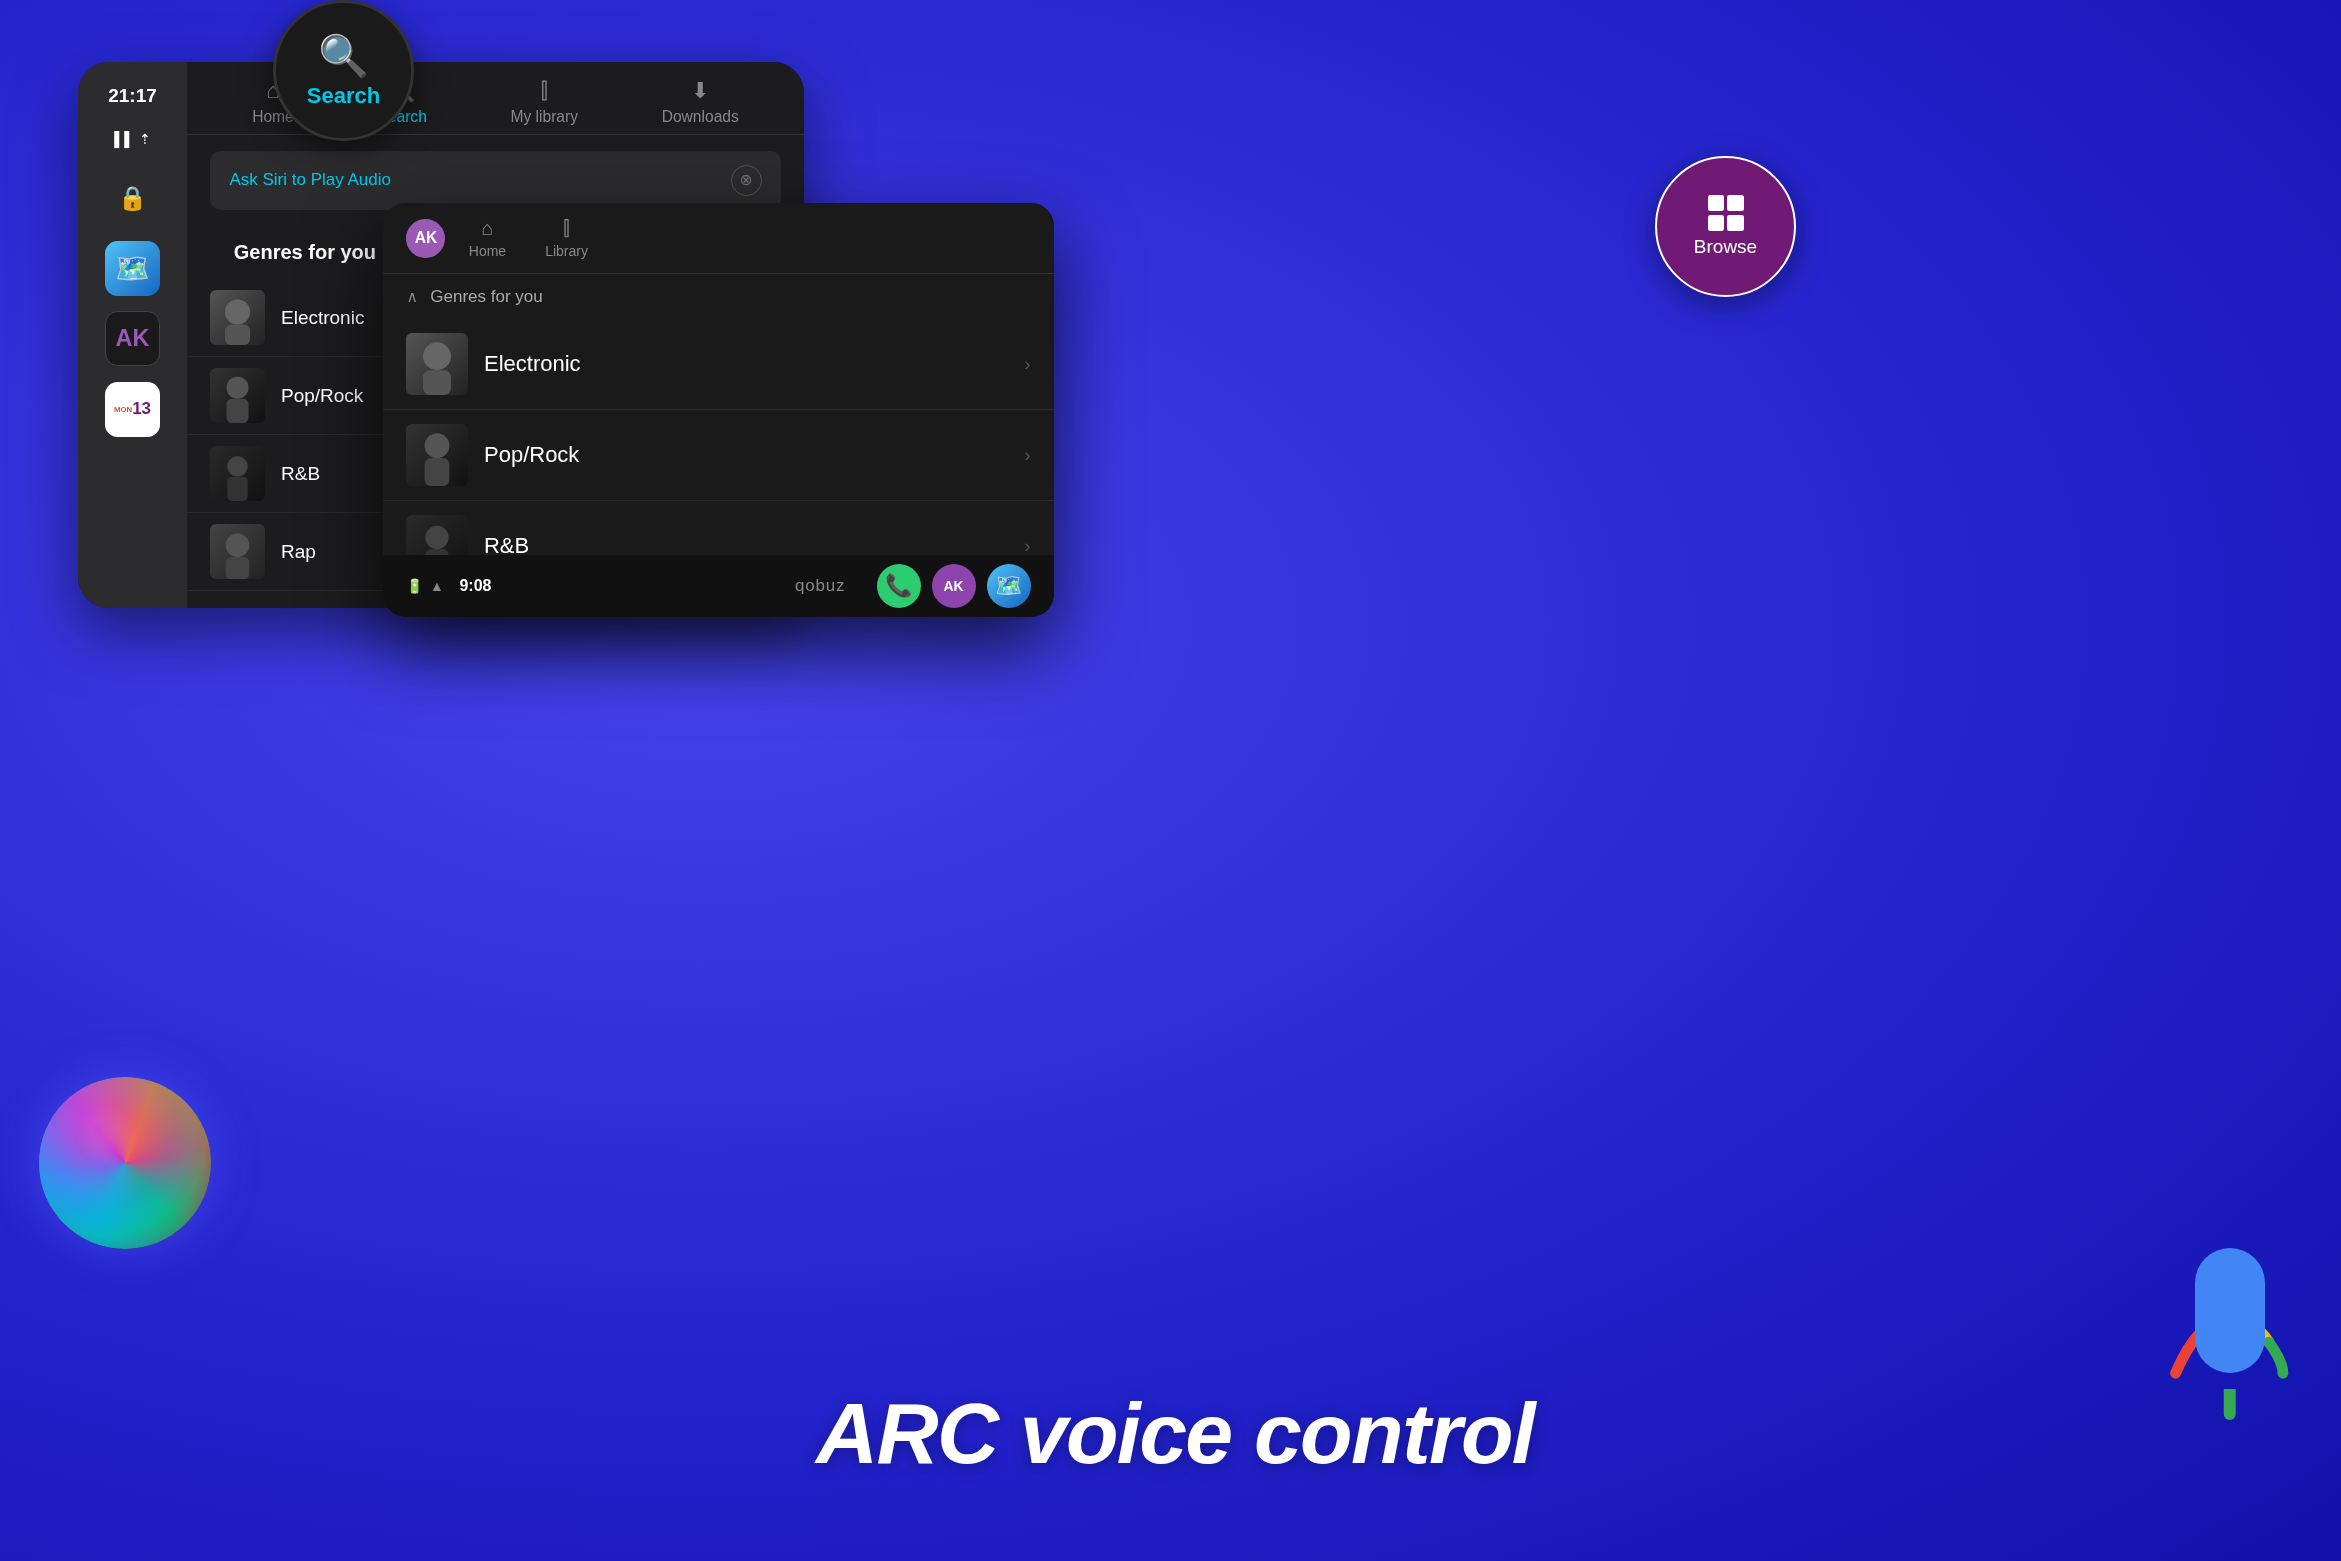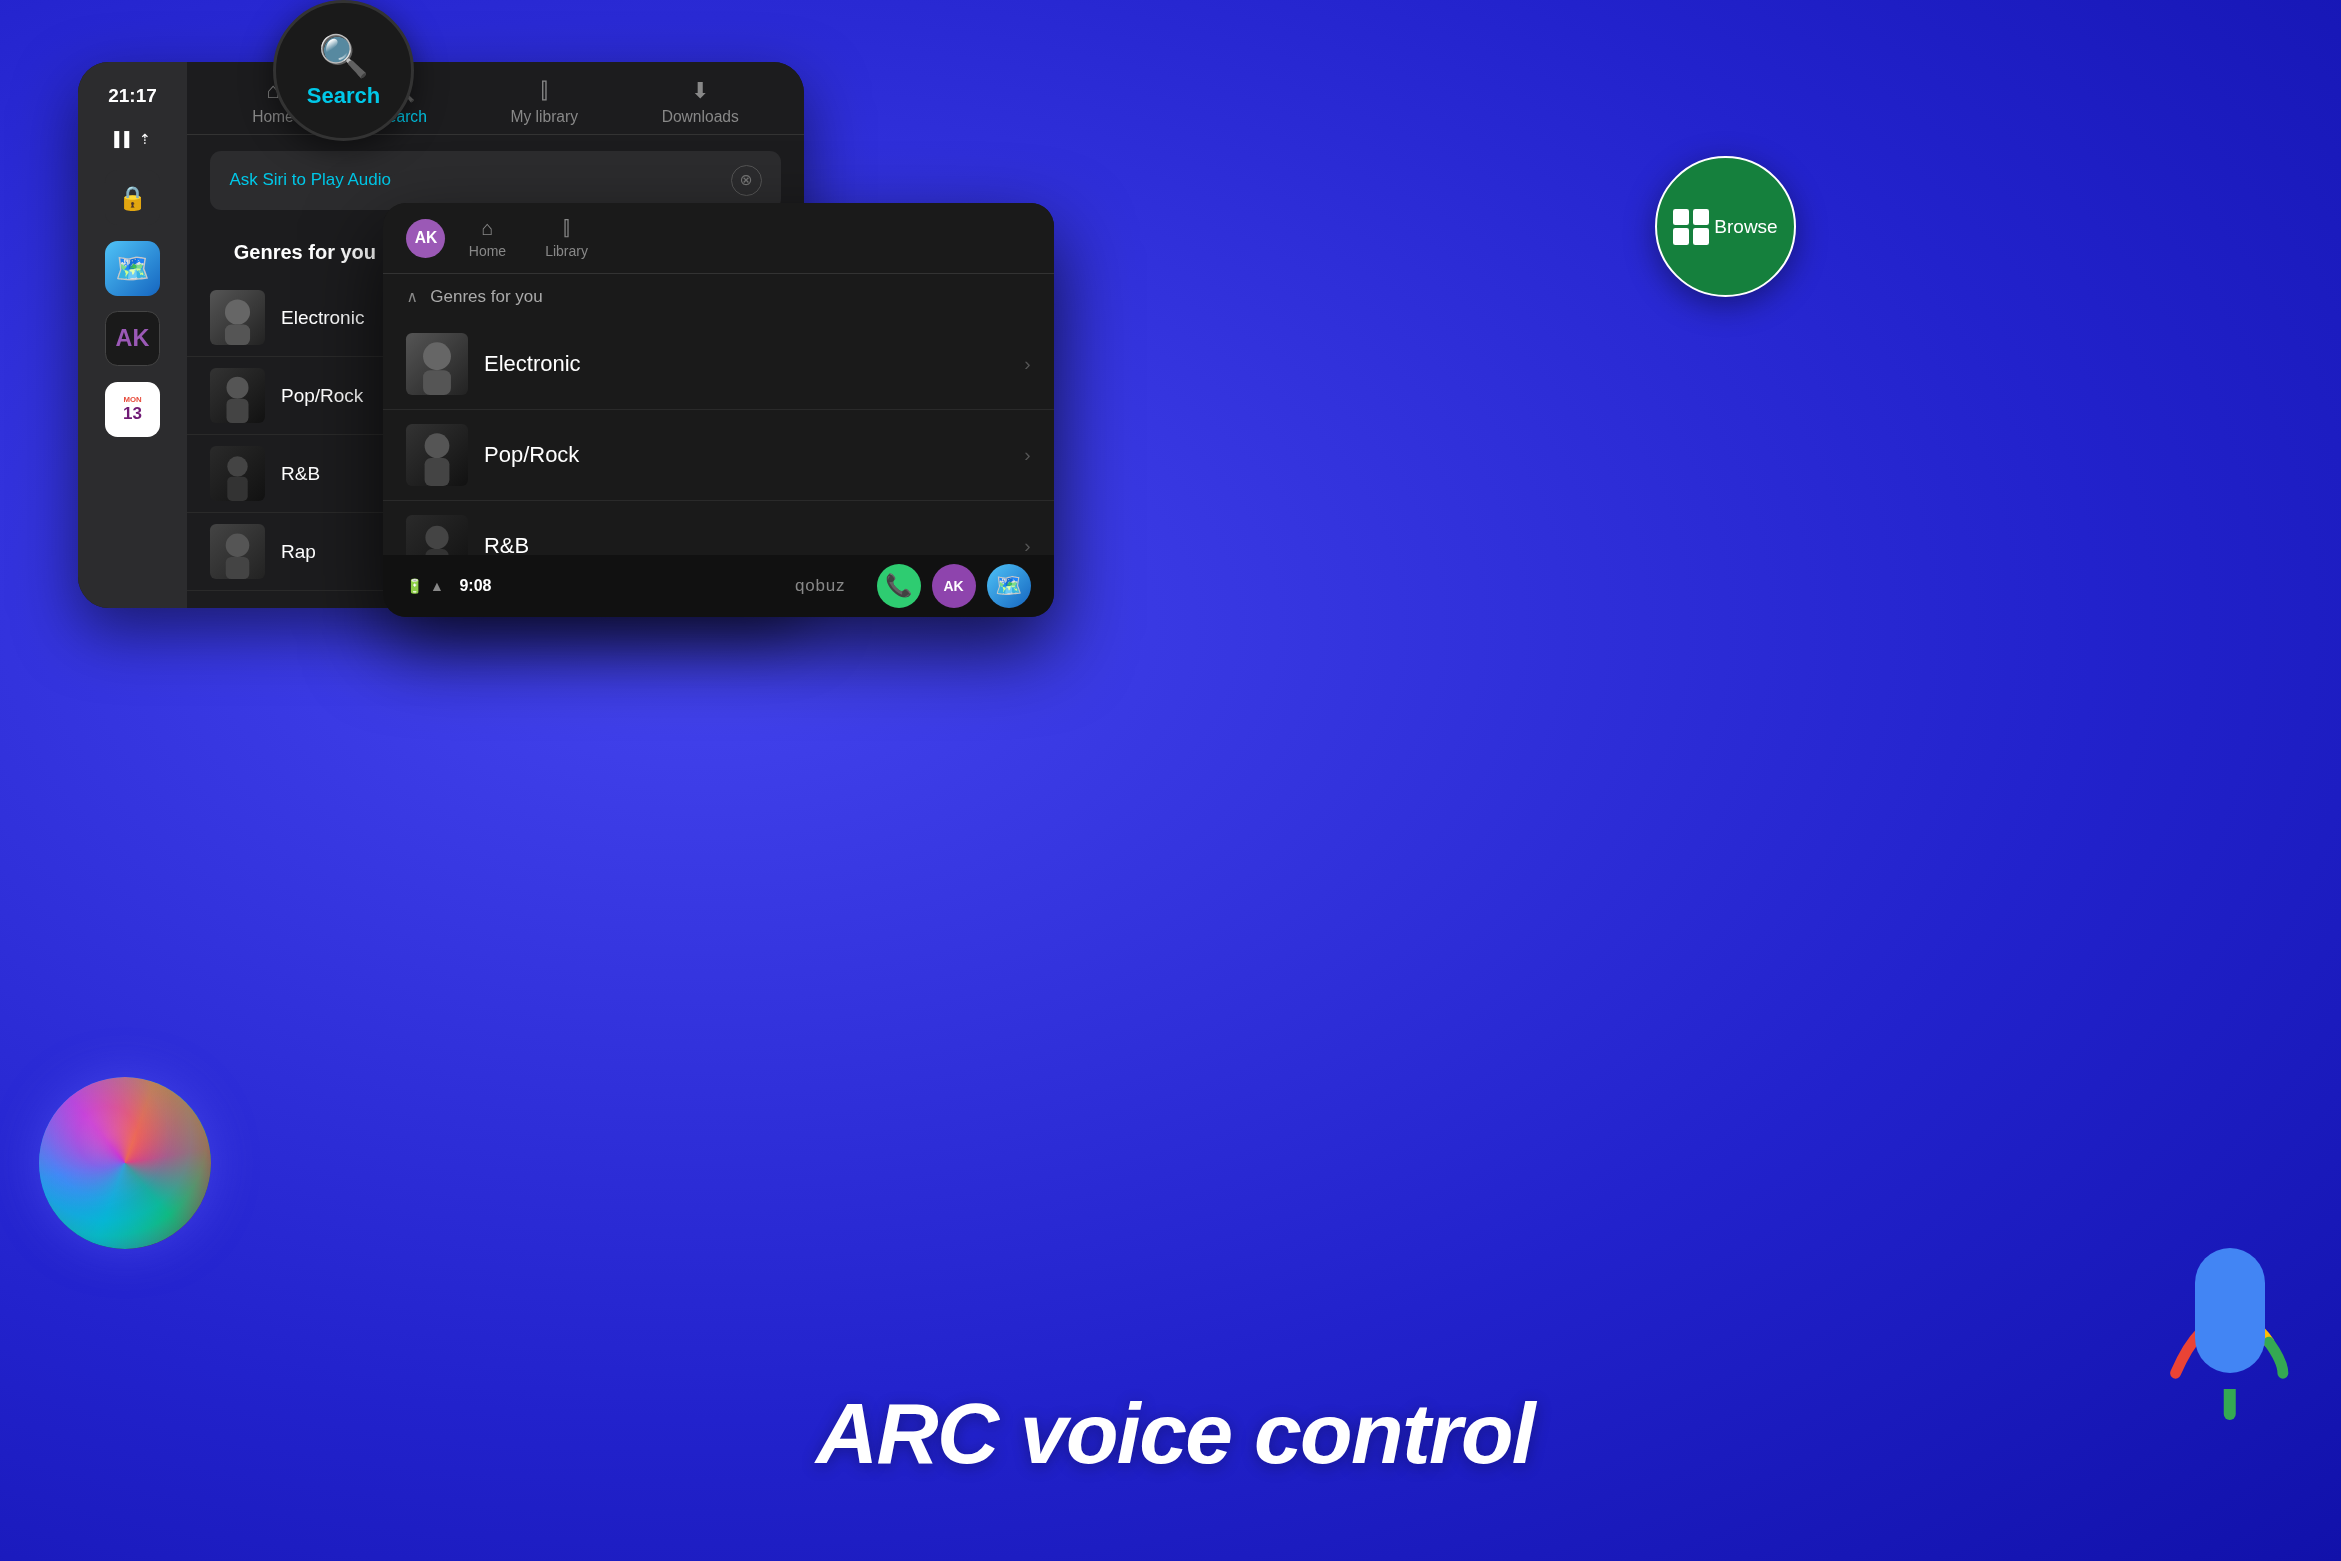--- a/index.html
+++ b/index.html
@@ -77,21 +77,21 @@
       display: flex;
       align-items: center;
       justify-content: center;
       font-size: 28px;
     }
 
     .phone-app-maps { background: linear-gradient(135deg, #4fc3f7, #1565c0); }
     .phone-app-music { background: #1a1a1a; border: 1.6px solid #444; }
     .phone-app-cal {
       background: #fff;
-      flex-direction: column;
+      flex-direction: row;
       font-size: 9.4px;
       color: #333;
     }
 
     .phone-main {
       position: absolute;
       left: 109px;
       top: 0;
       right: 0;
       bottom: 0;
@@ -375,24 +375,25 @@
       font-weight: 600;
     }
 
     
     .browse-bubble {
       position: absolute;
       top: 156px;
       right: 546px;
       width: 141px;
       height: 141px;
-      background: #15803d;
+      background: #701a75;
       border-radius: 50%;
       border: 2.3px solid #fff;
       display: flex;
+      flex-direction: column;
       align-items: center;
       justify-content: center;
       gap: 5px;
       box-shadow: 0 7.8px 31px rgba(0,0,0,0.4);
       z-index: 10;
     }
 
     .browse-bubble-label {
       color: #fff;
       font-size: 19px;

